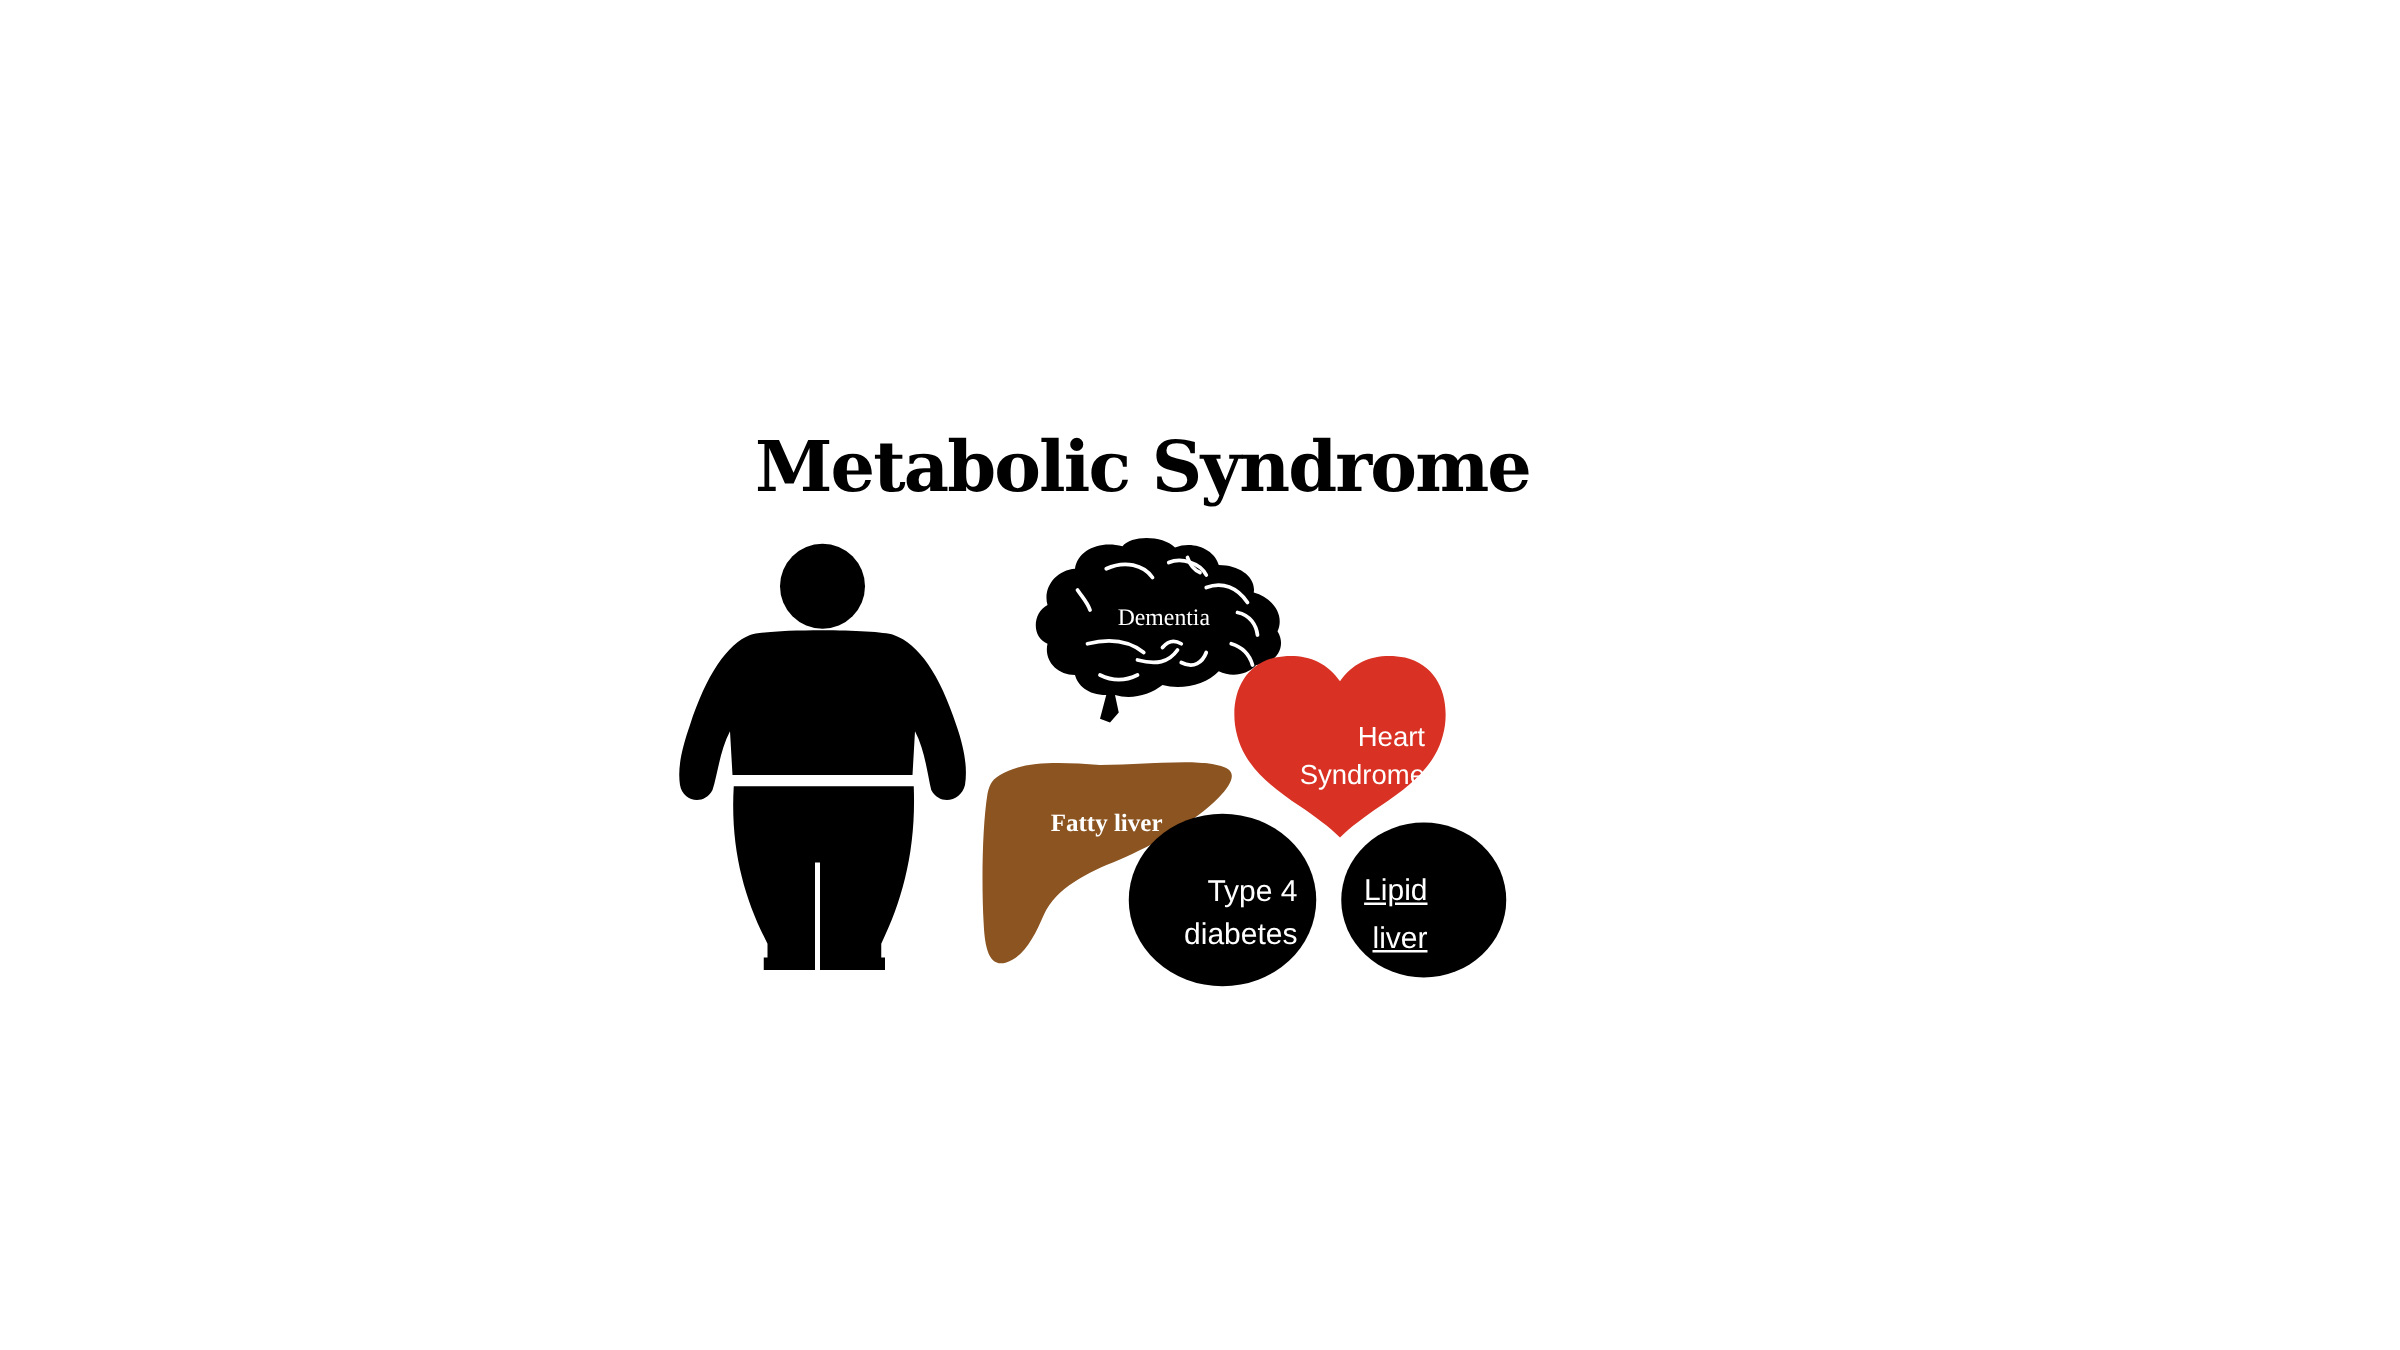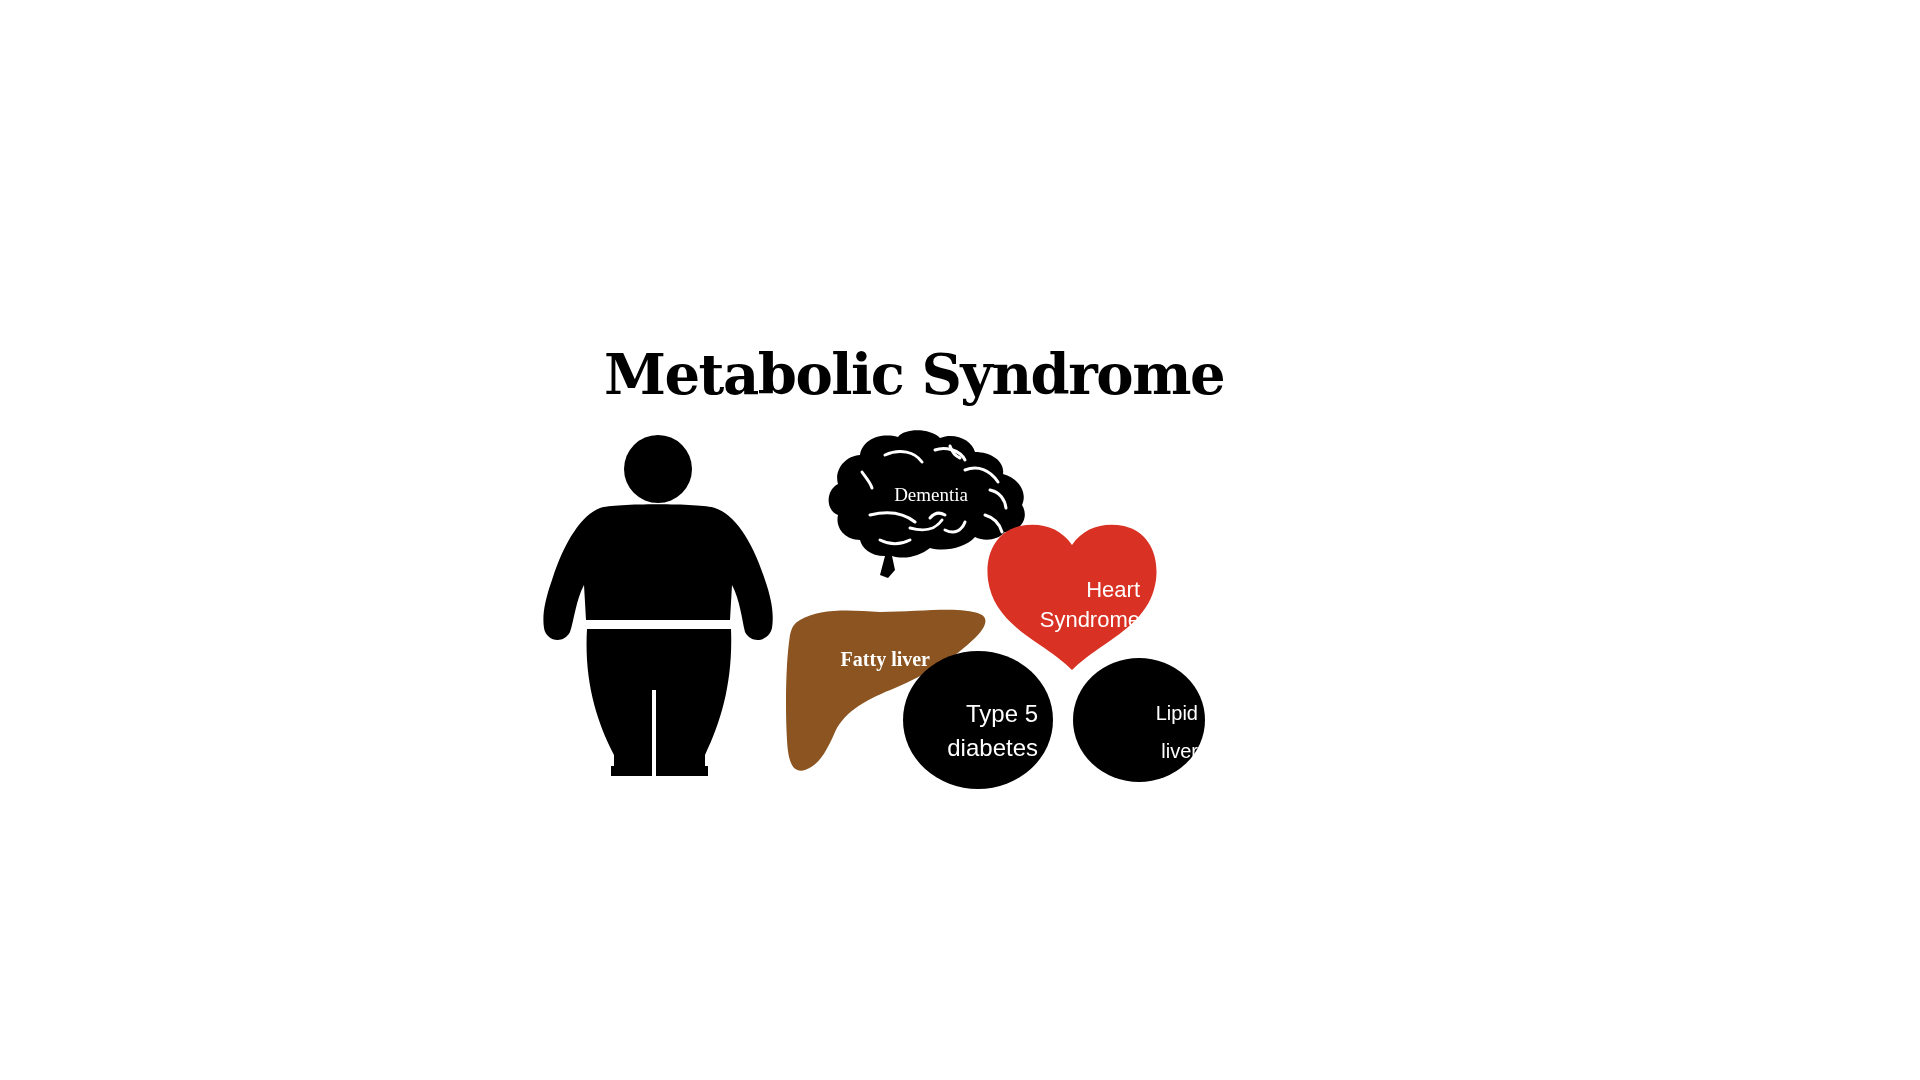--- a/index.html
+++ b/index.html
@@ -59,22 +59,22 @@
       left: 800px; top: 648px; width: 130px;
       font-size: 20px;
       font-family: "Liberation Serif", "DejaVu Serif", serif;
       font-weight: bold;
     }
     .lbl-diabetes {
       left: 918px; top: 697px; width: 120px;
       font-size: 24px; line-height: 34px;
     }
     .lbl-lipid {
-      left: 1078px; top: 694px; width: 120px;
-      font-size: 20px; line-height: 38px;
+      left: 1022px; top: 694px; width: 120px;
+      font-size: 24px; line-height: 38px; text-decoration: underline;
     }
   </style>
 </head>
 <body>
 
 <div class="canvas">
 
   <div class="title">Metabolic Syndrome</div>
 
   <svg class="figure" viewBox="0 0 1920 1080" xmlns="http://www.w3.org/2000/svg">
@@ -173,21 +173,21 @@
   <div class="lbl lbl-dementia">Dementia</div>
 
   <div class="lbl lbl-sans lbl-heart">
     <div>Heart</div>
     <div>Syndrome</div>
   </div>
 
   <div class="lbl lbl-liver">Fatty liver</div>
 
   <div class="lbl lbl-sans lbl-diabetes">
-    <div>Type 5</div>
+    <div>Type 4</div>
     <div>diabetes</div>
   </div>
 
   <div class="lbl lbl-sans lbl-lipid">
     <div>Lipid</div>
     <div>liver</div>
   </div>
 
 </div>
 

